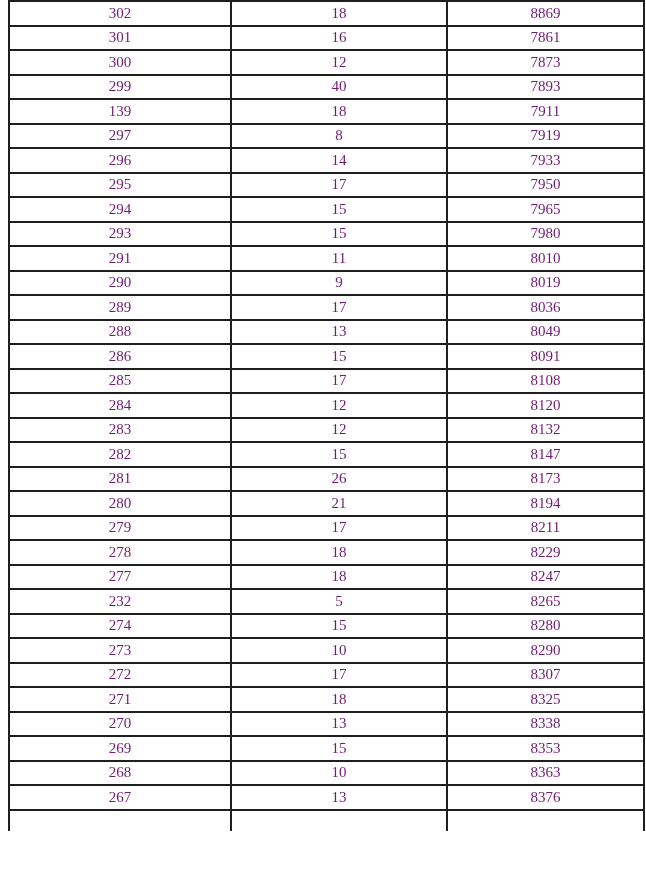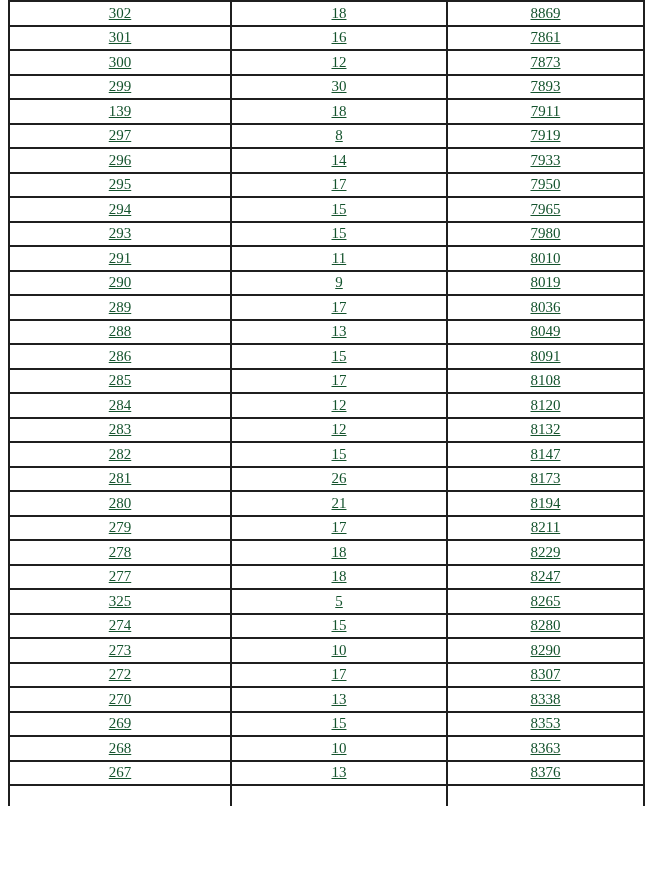--- a/index.html
+++ b/index.html
@@ -7,22 +7,21 @@
     padding: 0;
     background: #ffffff;
   }
   .page {
     position: relative;
     width: 646px;
     height: 889px;
     background: #ffffff;
     overflow: hidden;
     font-family: "Liberation Serif", "DejaVu Serif", serif;
-    color: #14532d;
-    text-decoration: underline;
+    color: #701a75;
   }
   table.score-table {
     border-collapse: collapse;
     table-layout: fixed;
     margin-left: 8px;
     width: 629px;
   }
   table.score-table td {
     border: 2px solid #1f1f1f;
     height: 22.5px;           
@@ -62,21 +61,21 @@
         </tr>
 
         <tr>
           <td class="col-score">300</td>
           <td class="col-count">12</td>
           <td class="col-cumulative">7873</td>
         </tr>
 
         <tr>
           <td class="col-score">299</td>
-          <td class="col-count">30</td>
+          <td class="col-count">40</td>
           <td class="col-cumulative">7893</td>
         </tr>
 
         <tr>
           <td class="col-score">139</td>
           <td class="col-count">18</td>
           <td class="col-cumulative">7911</td>
         </tr>
 
         <tr>
@@ -190,21 +189,21 @@
         </tr>
 
         <tr>
           <td class="col-score">277</td>
           <td class="col-count">18</td>
           <td class="col-cumulative">8247</td>
         </tr>
 
 
         <tr>
-          <td class="col-score">325</td>
+          <td class="col-score">232</td>
           <td class="col-count">5</td>
           <td class="col-cumulative">8265</td>
         </tr>
 
         <tr>
           <td class="col-score">274</td>
           <td class="col-count">15</td>
           <td class="col-cumulative">8280</td>
         </tr>
 
@@ -213,20 +212,25 @@
           <td class="col-count">10</td>
           <td class="col-cumulative">8290</td>
         </tr>
 
         <tr>
           <td class="col-score">272</td>
           <td class="col-count">17</td>
           <td class="col-cumulative">8307</td>
         </tr>
 
+        <tr>
+          <td class="col-score">271</td>
+          <td class="col-count">18</td>
+          <td class="col-cumulative">8325</td>
+        </tr>
 
         <tr>
           <td class="col-score">270</td>
           <td class="col-count">13</td>
           <td class="col-cumulative">8338</td>
         </tr>
 
         <tr>
           <td class="col-score">269</td>
           <td class="col-count">15</td>

